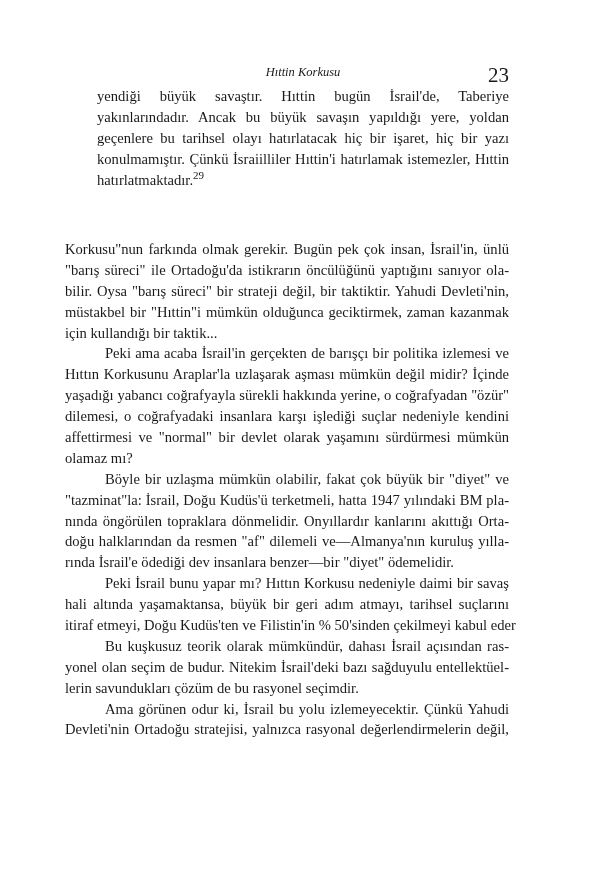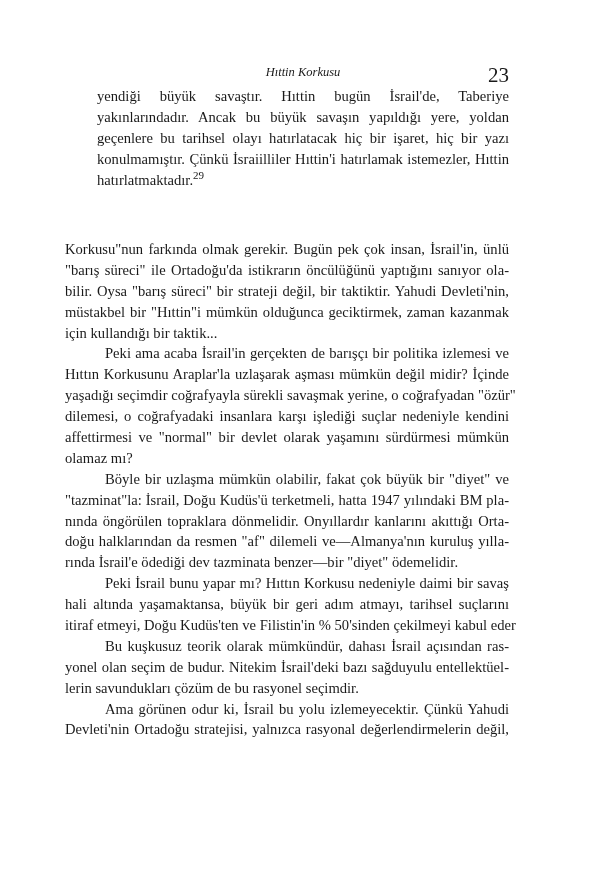--- a/index.html
+++ b/index.html
@@ -52,31 +52,31 @@
     <div>
       <span class="line">Korkusu"nun farkında olmak gerekir. Bugün pek çok insan, İsrail'in, ünlü</span>
       <span class="line">"barış süreci" ile Ortadoğu'da istikrarın öncülüğünü yaptığını sanıyor ola-</span>
       <span class="line">bilir. Oysa "barış süreci" bir strateji değil, bir taktiktir. Yahudi Devleti'nin,</span>
       <span class="line">müstakbel bir "Hıttin"i mümkün olduğunca geciktirmek, zaman kazanmak</span>
       <span class="line last">için kullandığı bir taktik...</span>
     </div>
     <div>
       <span class="line indent">Peki ama acaba İsrail'in gerçekten de barışçı bir politika izlemesi ve</span>
       <span class="line">Hıttın Korkusunu Araplar'la uzlaşarak aşması mümkün değil midir? İçinde</span>
-      <span class="line">yaşadığı seçimdir coğrafyayla sürekli savaşmak yerine, o coğrafyadan "özür"</span>
+      <span class="line">yaşadığı yabancı coğrafyayla sürekli hakkında yerine, o coğrafyadan "özür"</span>
       <span class="line">dilemesi, o coğrafyadaki insanlara karşı işlediği suçlar nedeniyle kendini</span>
       <span class="line">affettirmesi ve "normal" bir devlet olarak yaşamını sürdürmesi mümkün</span>
       <span class="line last">olamaz mı?</span>
     </div>
     <div>
       <span class="line indent">Böyle bir uzlaşma mümkün olabilir, fakat çok büyük bir "diyet" ve</span>
       <span class="line">"tazminat"la: İsrail, Doğu Kudüs'ü terketmeli, hatta 1947 yılındaki BM pla-</span>
       <span class="line">nında öngörülen topraklara dönmelidir. Onyıllardır kanlarını akıttığı Orta-</span>
       <span class="line">doğu halklarından da resmen "af" dilemeli ve—Almanya'nın kuruluş yılla-</span>
-      <span class="line last">rında İsrail'e ödediği dev tazminata benzer—bir "diyet" ödemelidir.</span>
+      <span class="line last">rında İsrail'e ödediği dev insanlara benzer—bir "diyet" ödemelidir.</span>
     </div>
     <div>
       <span class="line indent">Peki İsrail bunu yapar mı? Hıttın Korkusu nedeniyle daimi bir savaş</span>
       <span class="line">hali altında yaşamaktansa, büyük bir geri adım atmayı, tarihsel suçlarını</span>
       <span class="line">itiraf etmeyi, Doğu Kudüs'ten ve Filistin'in % 50'sinden çekilmeyi kabul eder</span>
     </div>
     <div>
       <span class="line indent">Bu kuşkusuz teorik olarak mümkündür, dahası İsrail açısından ras-</span>
       <span class="line">yonel olan seçim de budur. Nitekim İsrail'deki bazı sağduyulu entellektüel-</span>
       <span class="line last">lerin savundukları çözüm de bu rasyonel seçimdir.</span>

